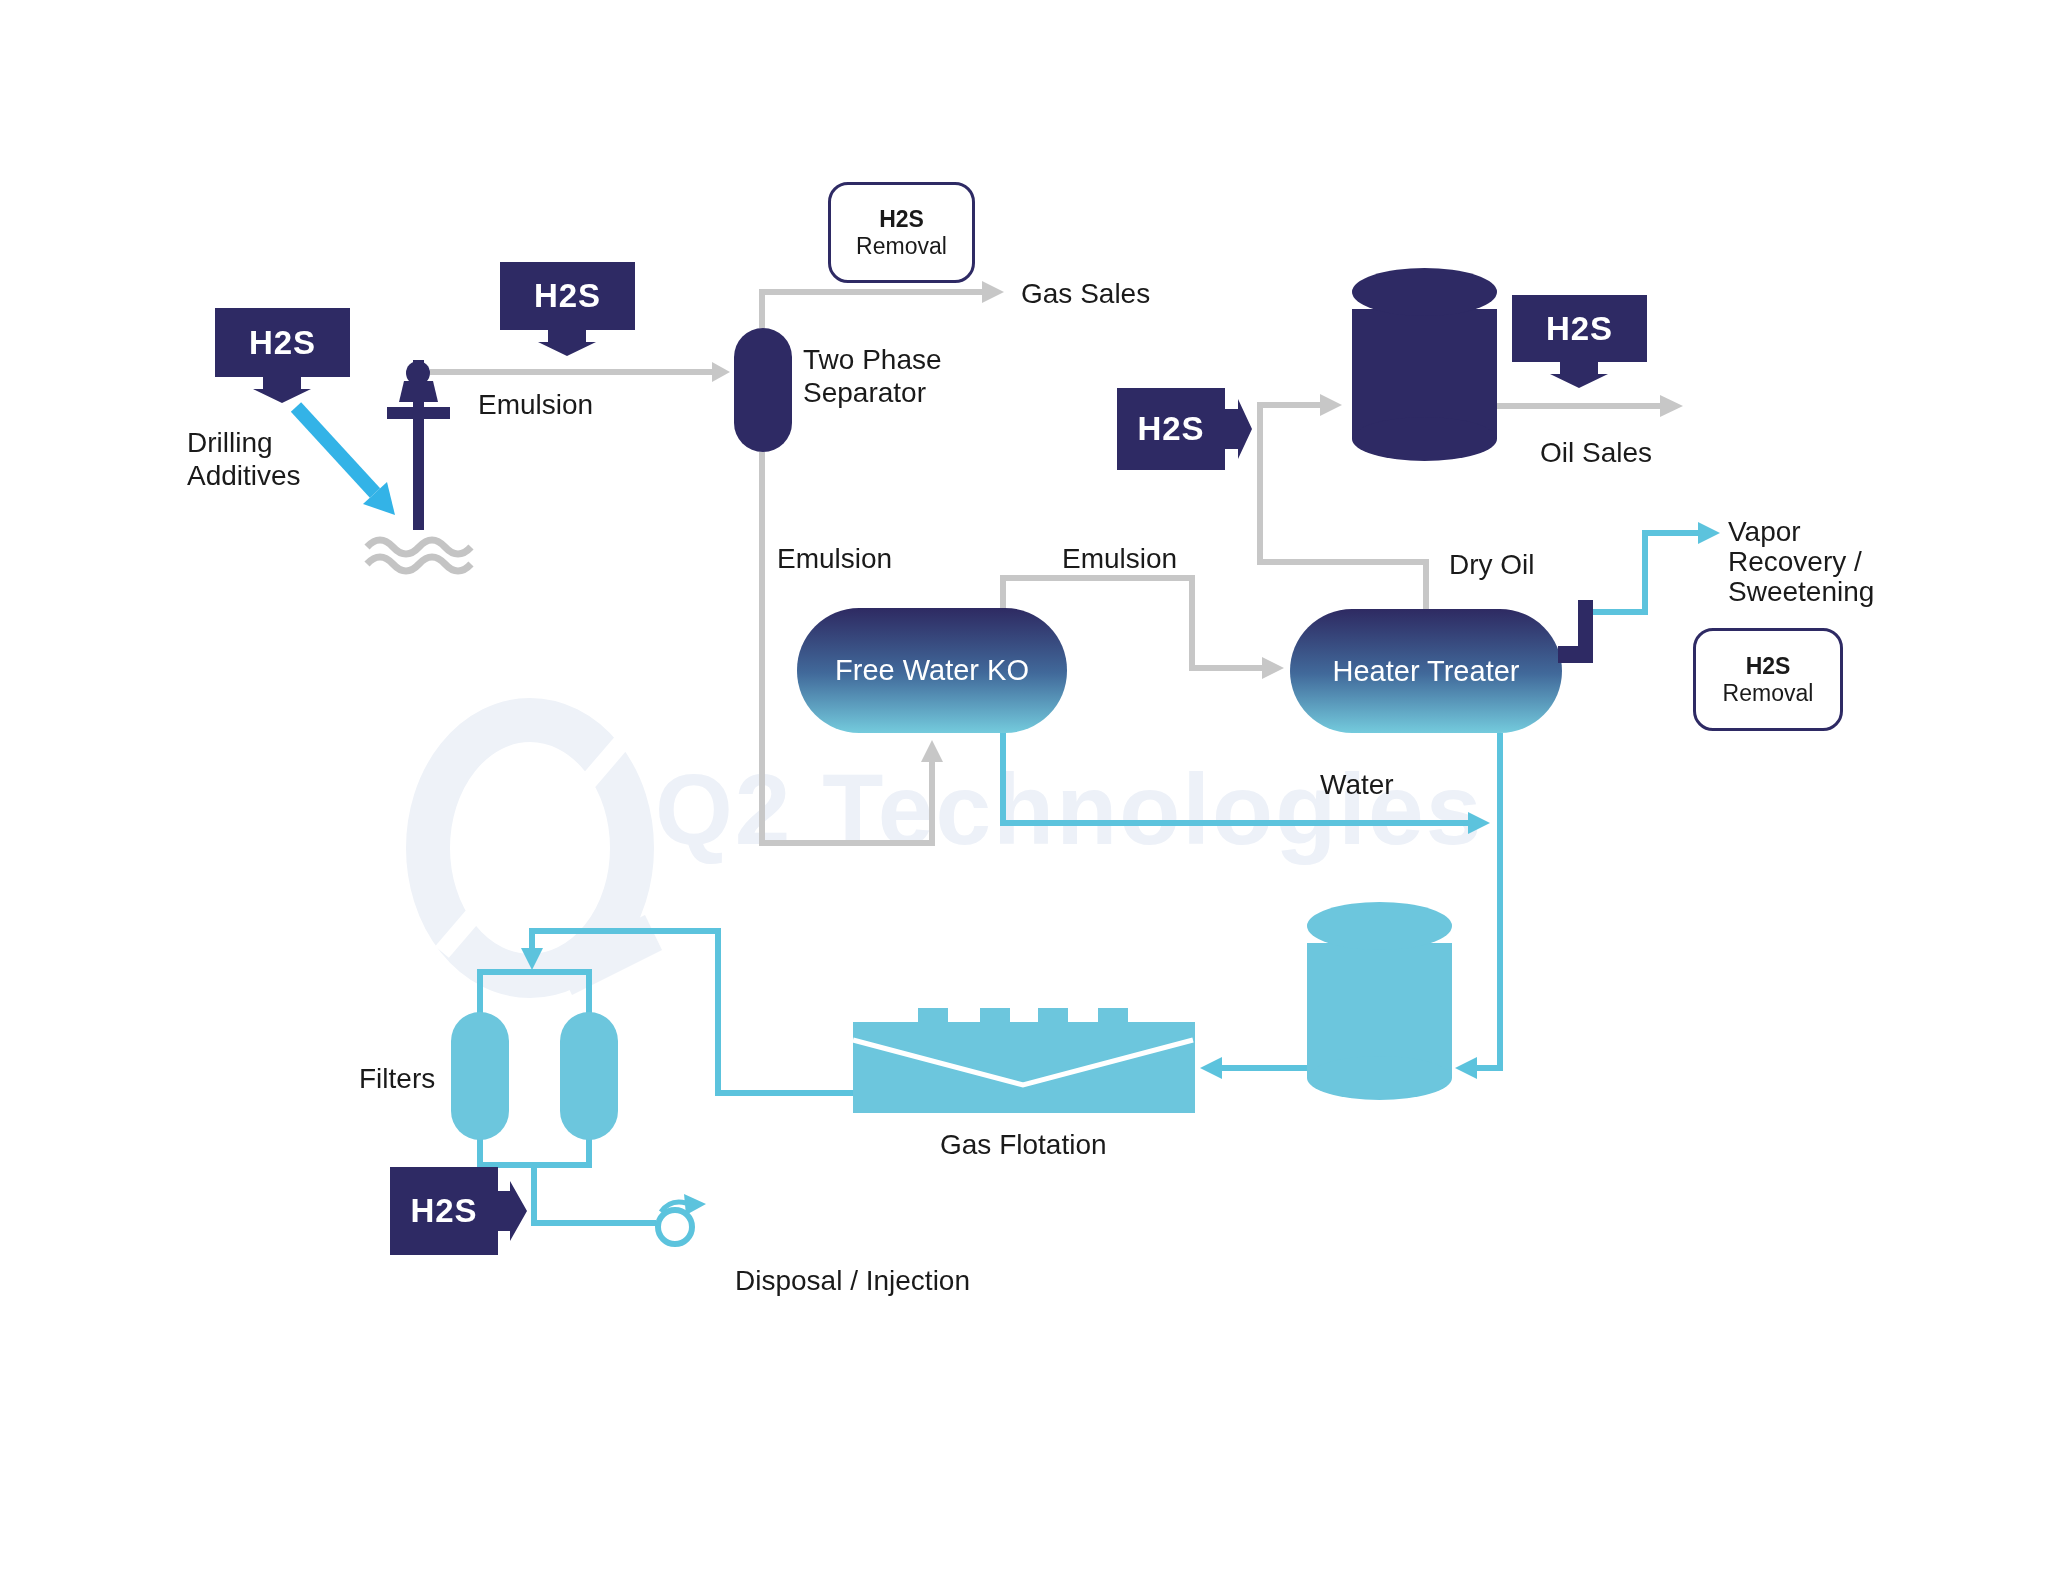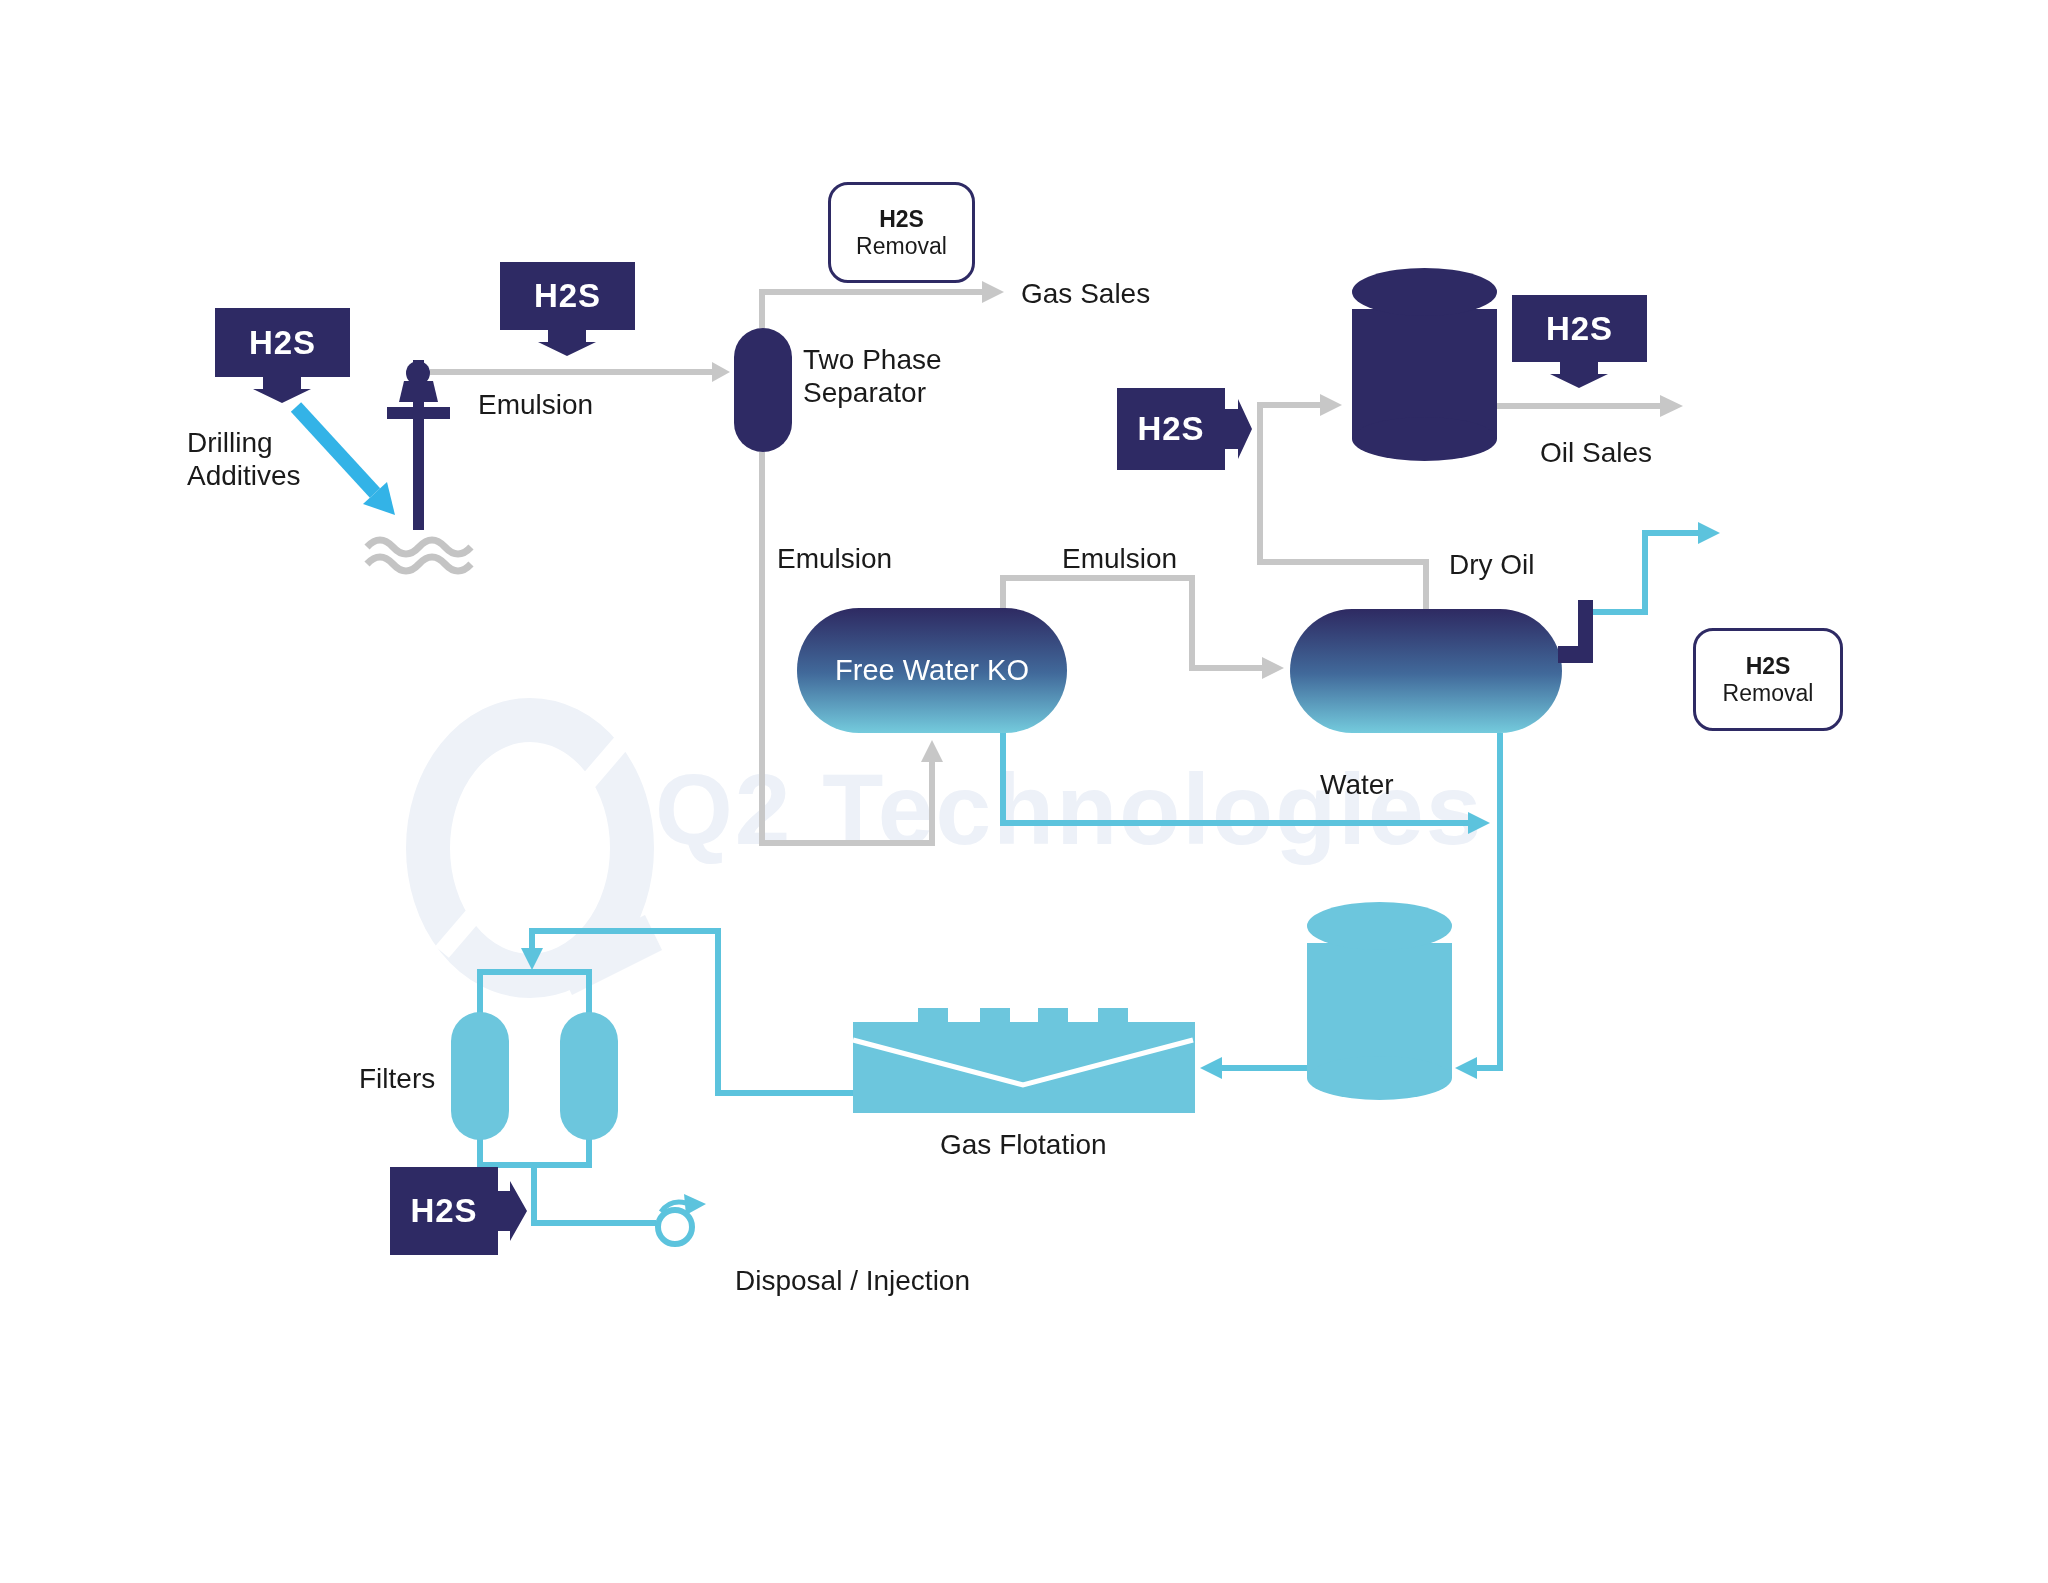--- a/index.html
+++ b/index.html
@@ -179,33 +179,39 @@
   <div class="removal r1">
     <span class="l1">H2S</span>
     <span>Removal</span>
   </div>
   <div class="removal r2">
     <span class="l1">H2S</span>
     <span>Removal</span>
   </div>
 
   <div class="vessel-text" style="left:797px;top:608px;width:270px;height:125px;">Free Water KO</div>
+  <div class="vessel-text" style="left:1290px;top:609px;width:272px;height:124px;">Heater Treater</div>
 
   <div class="lbl" style="left:803px;top:343px;">
     <div>Two Phase</div>
     <div>Separator</div>
   </div>
   <div class="lbl" style="left:478px;top:388px;">Emulsion</div>
   <div class="lbl" style="left:187px;top:426px;">
     <div>Drilling</div>
     <div>Additives</div>
   </div>
   <div class="lbl" style="left:1021px;top:277px;">Gas Sales</div>
   <div class="lbl" style="left:1540px;top:436px;">Oil Sales</div>
   <div class="lbl" style="left:777px;top:542px;">Emulsion</div>
   <div class="lbl" style="left:1062px;top:542px;">Emulsion</div>
   <div class="lbl" style="left:1449px;top:548px;">Dry Oil</div>
+  <div class="lbl" style="left:1728px;top:517px;line-height:30px;">
+    <div>Vapor</div>
+    <div>Recovery /</div>
+    <div>Sweetening</div>
+  </div>
   <div class="lbl" style="left:1320px;top:768px;">Water</div>
   <div class="lbl" style="left:353px;top:1062px;margin-left:6px;">Filters</div>
   <div class="lbl" style="left:940px;top:1128px;">Gas Flotation</div>
   <div class="lbl" style="left:735px;top:1264px;">Disposal / Injection</div>
 
 </div>
 
 </body></html>

